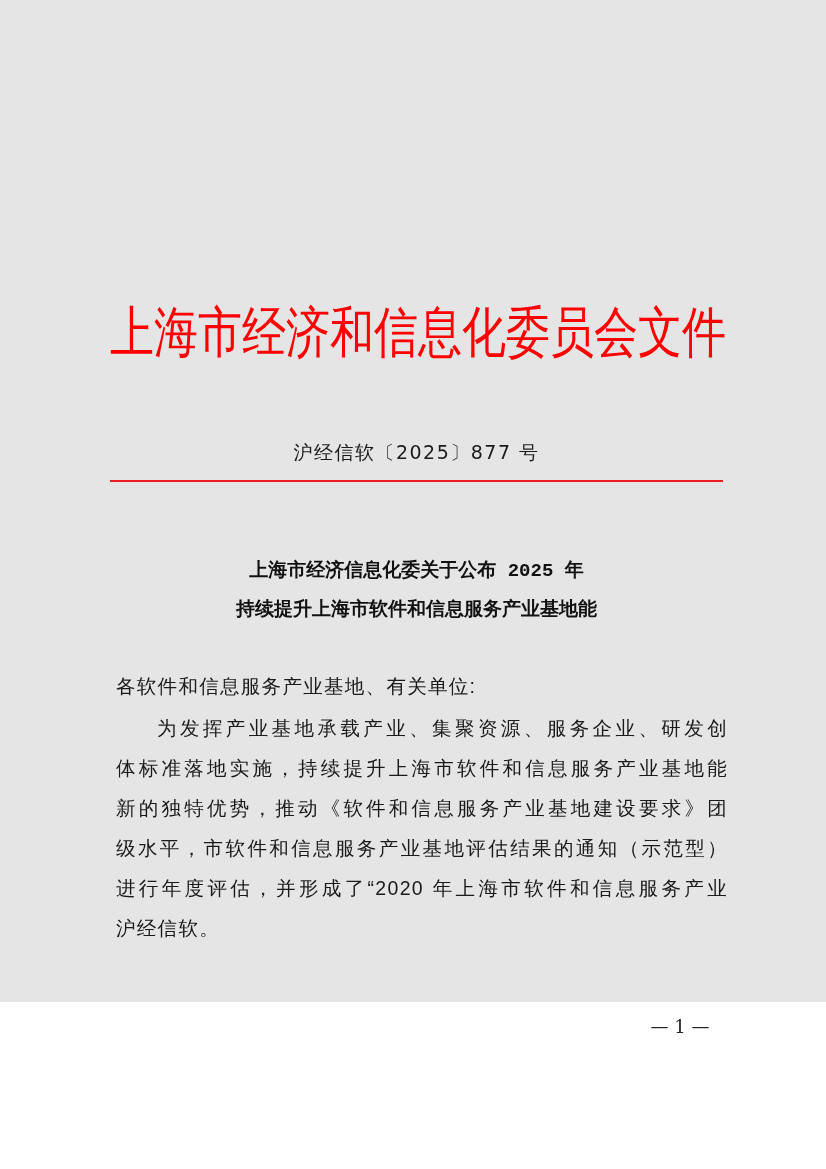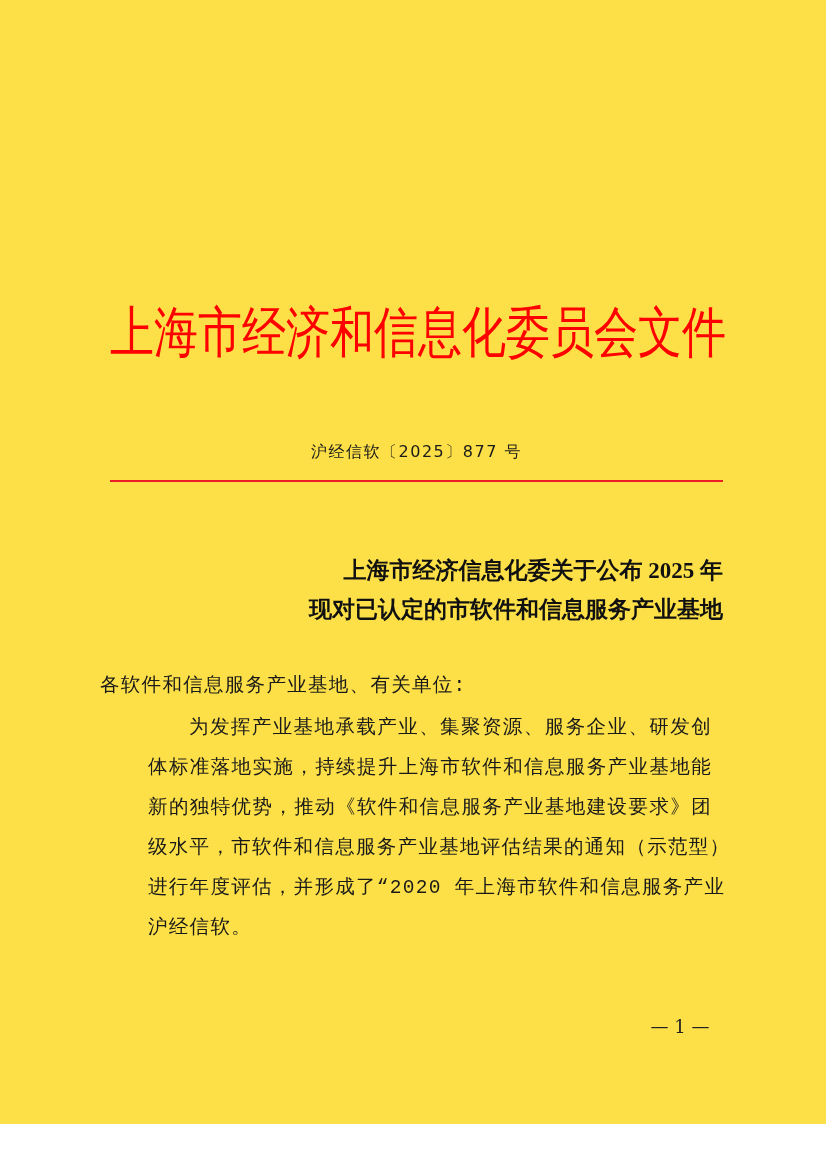--- a/index.html
+++ b/index.html
@@ -12,22 +12,22 @@
       height: 1169px;
       position: relative;
       overflow: hidden;
       font-family: "DejaVu Serif", "Liberation Serif", serif;
       color: #111111;
     }
     .page {
       position: absolute;
       left: 0; top: 0;
       width: 826px;
-      height: 1124px;
-      background: #fde047;
+      height: 1002px;
+      background: #e5e5e5;
     }
     .masthead {
       position: absolute;
       left: 110px;
       width: 613px;
       top: 292px;
       height: 80px;
       text-align: center;
       color: #ff0000;
       font-family: "DejaVu Serif", "Liberation Serif", serif;
@@ -39,53 +39,53 @@
       white-space: nowrap;
     }
     .doc-number {
       position: absolute;
       left: 110px;
       width: 613px;
       top: 436px;
       height: 32px;
       text-align: center;
       font-family: "DejaVu Sans", "Liberation Sans", sans-serif;
-      font-size: 16px;
+      font-size: 19px;
       line-height: 32px;
       letter-spacing: 1.5px;
       color: #1a1a1a;
       white-space: nowrap;
     }
     .red-rule {
       position: absolute;
       left: 110px;
       top: 480px;
       width: 613px;
       height: 2px;
       background: #ee1c25;
     }
     .title {
       position: absolute;
       left: 110px;
       width: 613px;
-      text-align: right;
-      font-family: Liberation Serif, serif;
+      text-align: center;
+      font-family: Liberation Mono, monospace;
       font-weight: bold;
-      font-size: 23px;
+      font-size: 19px;
       line-height: 36px;
       color: #111111;
       white-space: nowrap;
     }
     .title-1 { top: 553px; }
     .title-2 { top: 592px; }
     .body-text {
       position: absolute;
-      left: 100px;
+      left: 116px;
       width: 612px;
-      font-family: Liberation Mono, monospace;
+      font-family: Liberation Sans, sans-serif;
       font-size: 19.5px;
       color: #1a1a1a;
       letter-spacing: 1.3px;
     }
     .salutation {
       top: 668px;
       line-height: 36px;
       white-space: nowrap;
     }
     .paragraph {
@@ -93,21 +93,20 @@
       line-height: 40px;
       text-align: justify;
       text-indent: 41px;
     }
     .paragraph .line {
       display: block;
       white-space: nowrap;
       text-align-last: justify;
       text-align: justify;
       text-indent: 0;
-      margin-left: 48px;
     }
     .paragraph .line.first { padding-left: 41px; }
     .paragraph .line.last { text-align-last: left; }
     .page-number {
       position: absolute;
       left: 630px;
       top: 1012px;
       width: 100px;
       height: 30px;
       text-align: center;
@@ -123,21 +122,21 @@
 
 <div class="page">
 
   <div class="masthead">上海市经济和信息化委员会文件</div>
 
   <div class="doc-number">沪经信软〔2025〕877 号</div>
 
   <div class="red-rule"></div>
 
   <div class="title title-1">上海市经济信息化委关于公布 2025 年</div>
-  <div class="title title-2">现对已认定的市软件和信息服务产业基地</div>
+  <div class="title title-2">持续提升上海市软件和信息服务产业基地能</div>
 
   <div class="body-text salutation">各软件和信息服务产业基地、有关单位:</div>
 
   <div class="body-text paragraph" style="text-indent:0;">
     <span class="line first">为发挥产业基地承载产业、集聚资源、服务企业、研发创</span>
     <span class="line">体标准落地实施，持续提升上海市软件和信息服务产业基地能</span>
     <span class="line">新的独特优势，推动《软件和信息服务产业基地建设要求》团</span>
     <span class="line">级水平，市软件和信息服务产业基地评估结果的通知（示范型）</span>
     <span class="line">进行年度评估，并形成了“2020 年上海市软件和信息服务产业</span>
     <span class="line last">沪经信软。</span>

